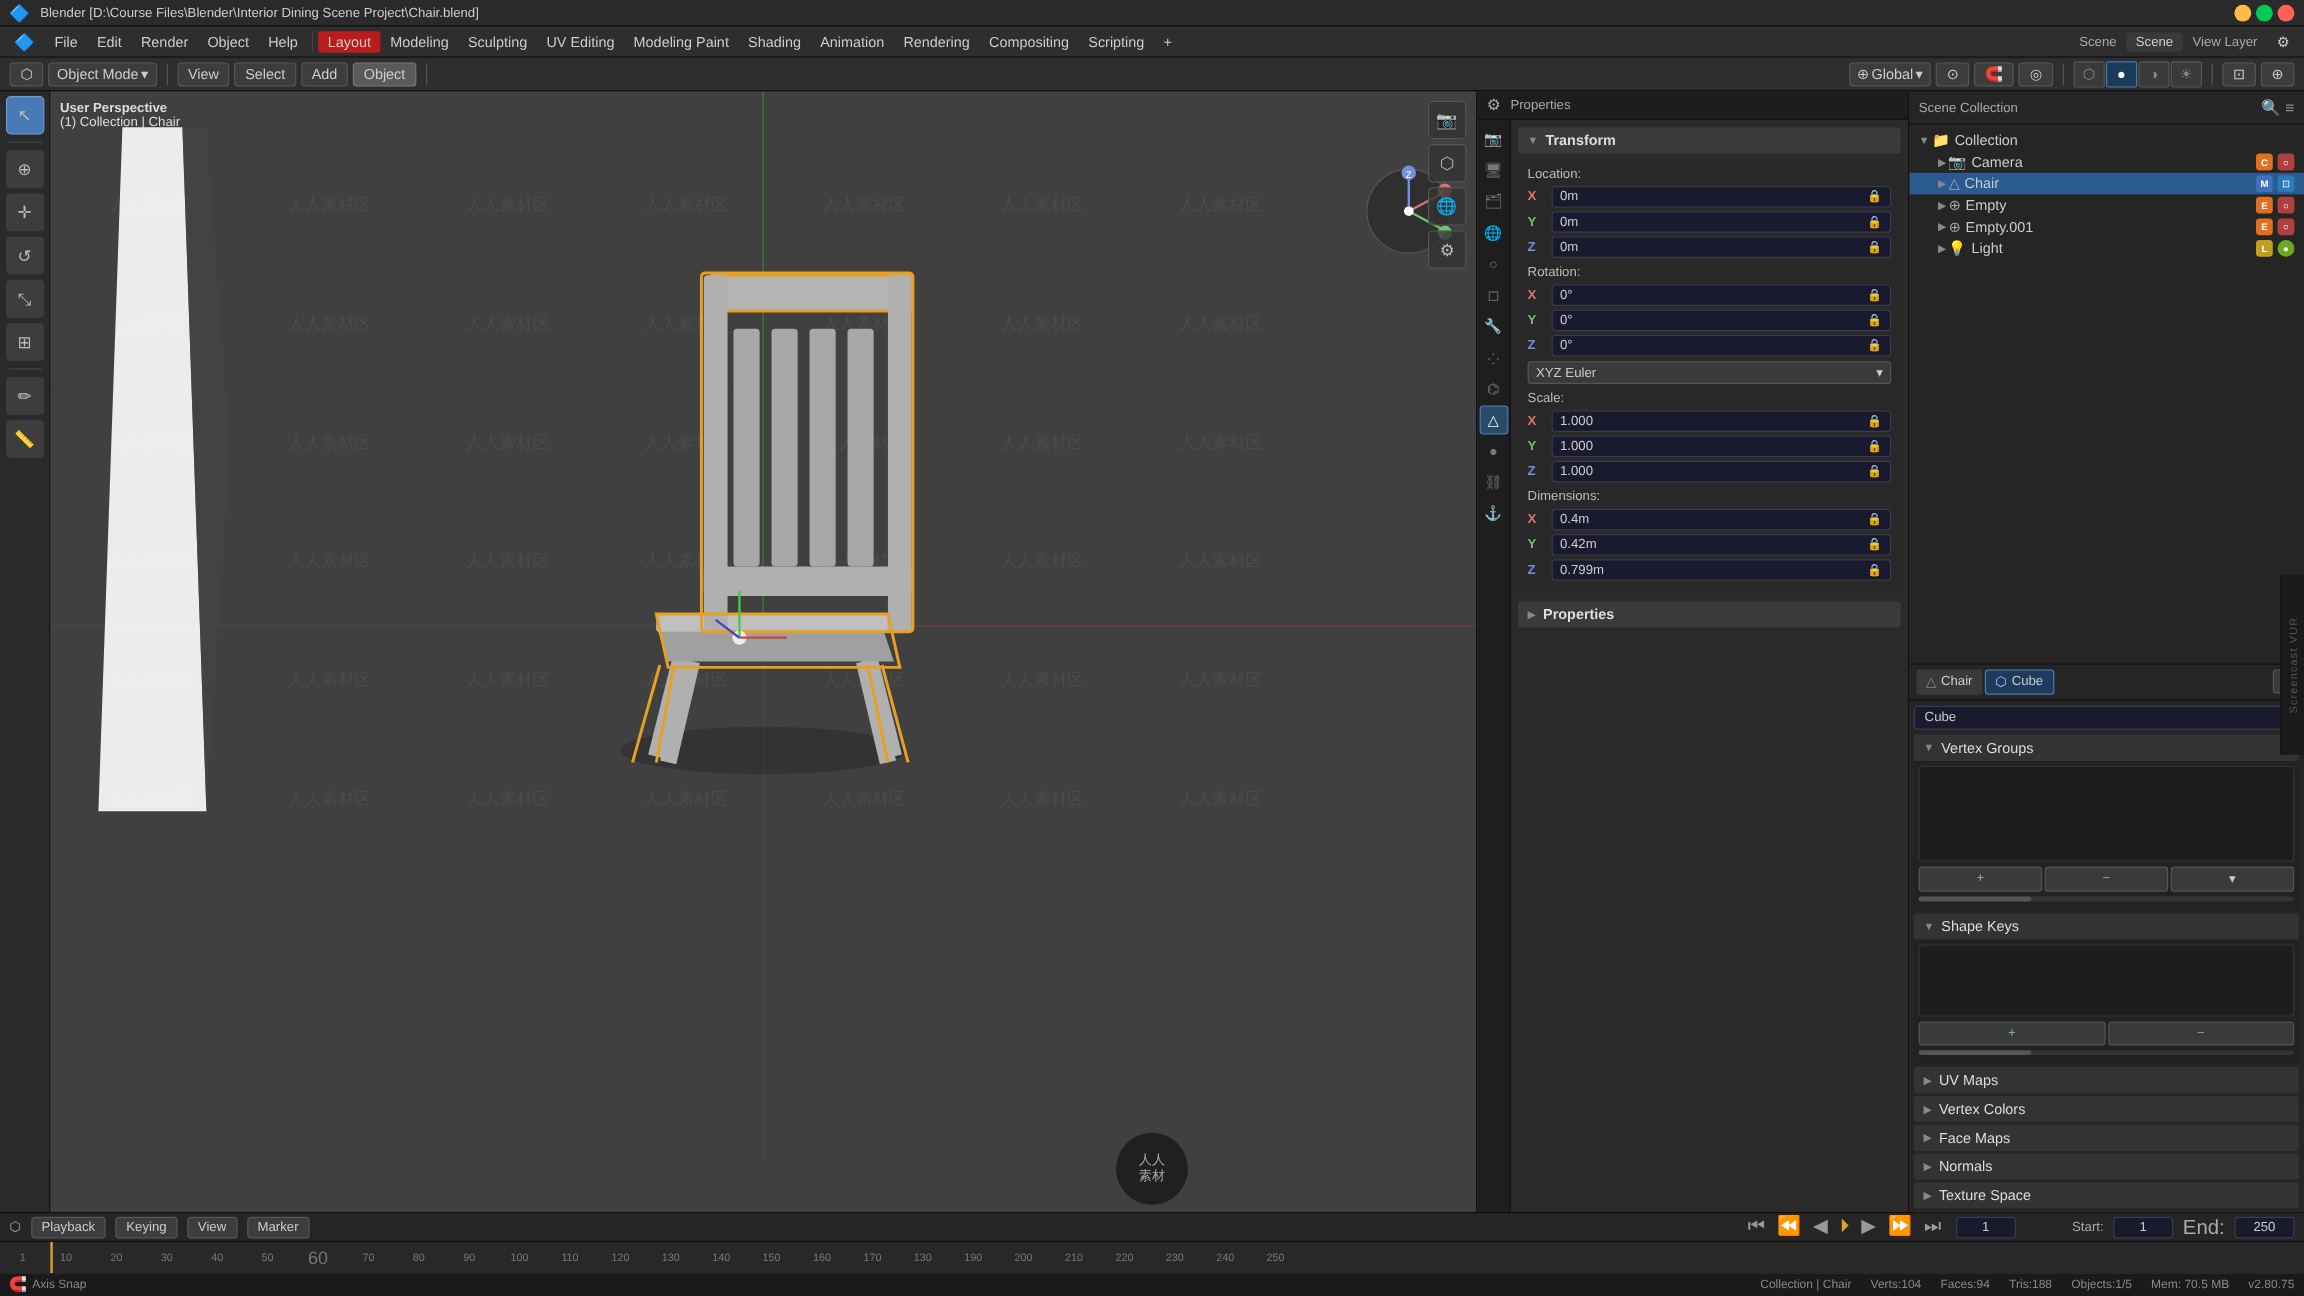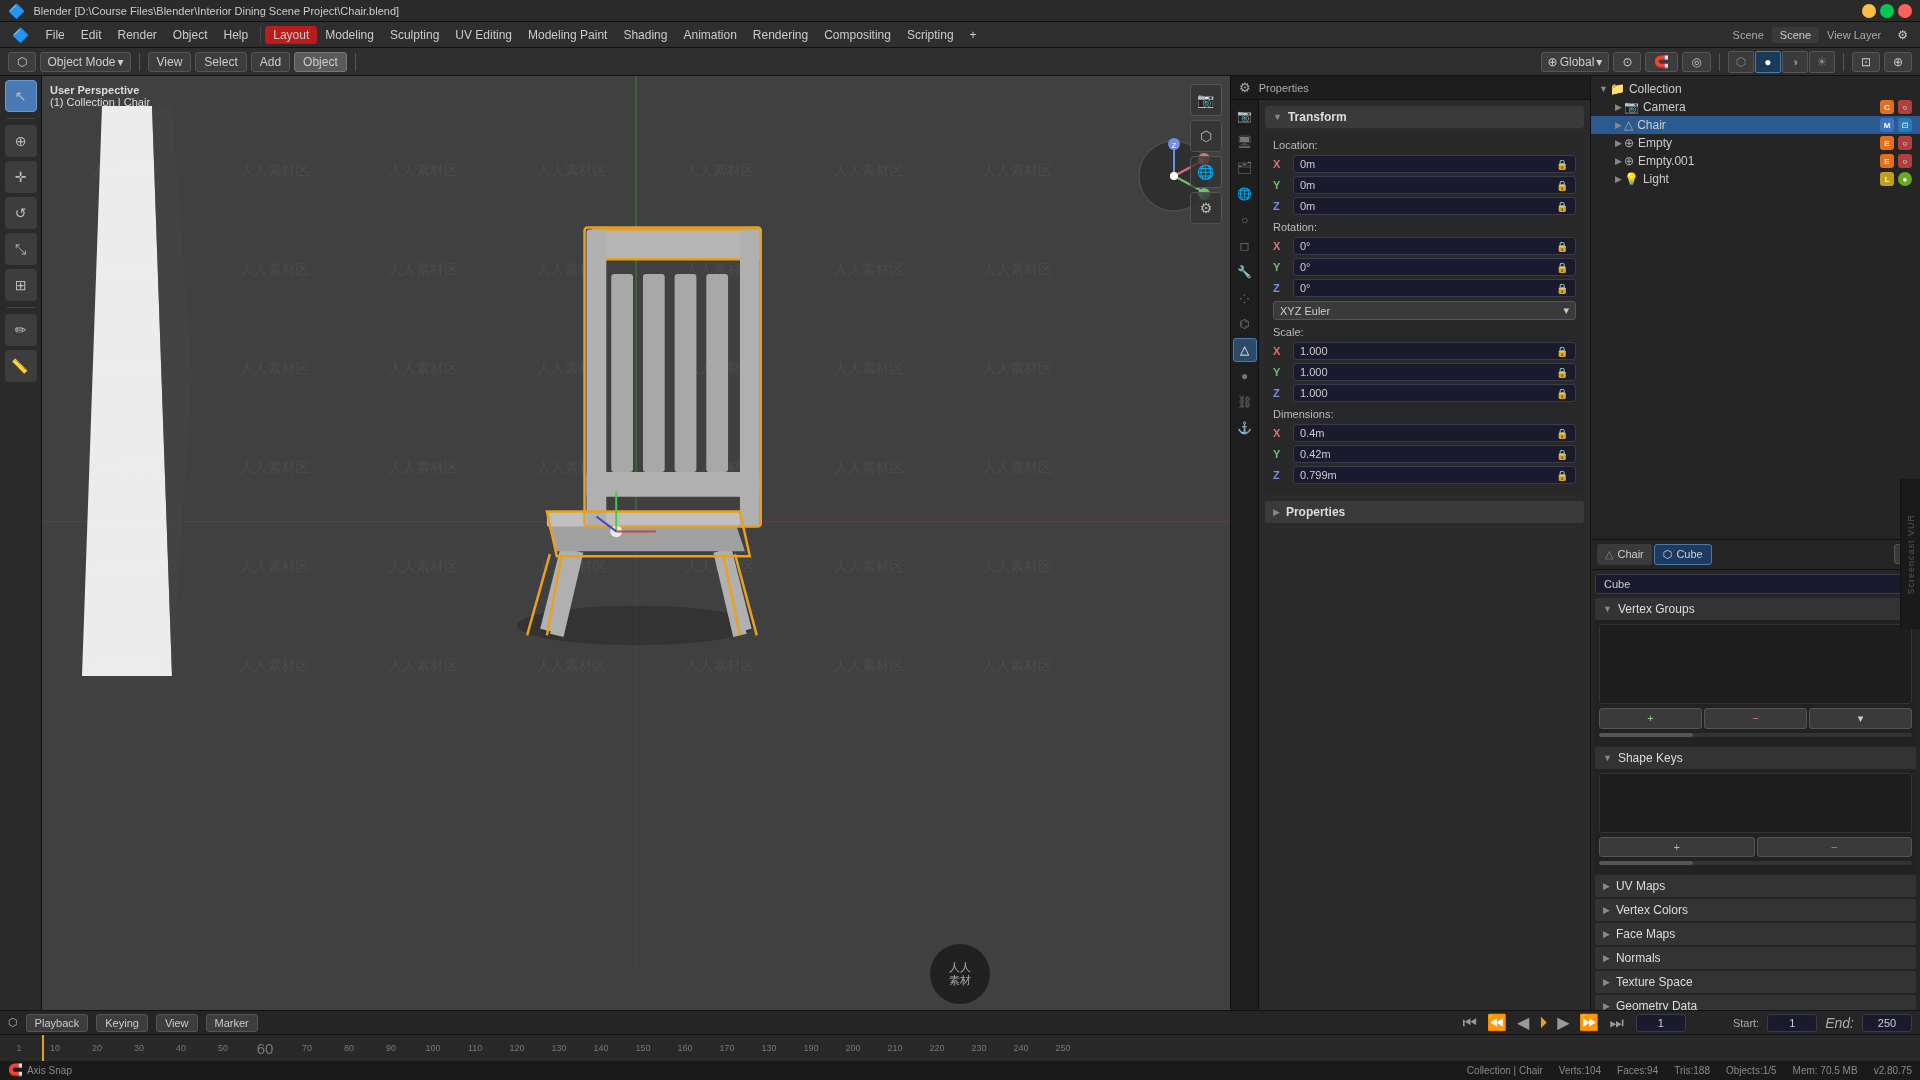--- a/index.html
+++ b/index.html
@@ -875,20 +875,27 @@
           <div class="section-header">
             <span class="chevron">▶</span>
             <span class="section-title">Properties</span>
           </div>
         </div>
       </div>
     </div>
 
     <div id="outliner-panel" style="display:flex; flex-direction:column;">
 
+      <div style="height:28px; background:#252525; border-bottom:1px solid #111; display:flex; align-items:center; padding:0 8px; gap:8px;">
+        <span style="font-size:11px; color:#aaa;">Scene Collection</span>
+        <div style="margin-left:auto; display:flex; gap:4px;">
+          <div style="font-size:13px; color:#888; cursor:pointer;">🔍</div>
+          <div style="font-size:13px; color:#888; cursor:pointer;">≡</div>
+        </div>
+      </div>
 
       <div class="outliner-tree" style="height:200px; background:#252525; border-bottom:1px solid #111;">
 
         <div class="outliner-item">
           <span class="outliner-arrow">▼</span>
           <span class="outliner-icon" style="color:#aaa;">📁</span>
           <span class="outliner-name">Collection</span>
         </div>
 
         <div class="outliner-item">
@@ -1068,21 +1075,21 @@
         <span class="pb-btn">⏪</span>
         <span class="pb-btn">◀</span>
         <span class="pb-btn active">⏵</span>
         <span class="pb-btn">▶</span>
         <span class="pb-btn">⏩</span>
         <span class="pb-btn">⏭</span>
       </div>
       <div class="frame-input">1</div>
       <span style="font-size:11px; color:#aaa;margin-left:39px;">Start:</span>
       <div class="frame-input">1</div>
-      <span style="font-size:14px; color:#aaa;font-style:italic;">End:</span>
+      <span style="font-size:17px; color:#aaa;">End:</span>
       <div class="frame-input">250</div>
     </div>
   </div>
 
   <div style="height:26px; display:flex; align-items:center; position:relative; overflow:hidden; background:#282828; padding:0 42px 0 4px;">
 
     <div style="position:absolute; left:42px; top:0; bottom:0; width:2px; background:#e0a020; z-index:5;"></div>
 
     <div style="display:flex; width:100%; align-items:center;">
       <span style="font-size:9px; color:#777; min-width:30px; text-align:center;">1</span>

